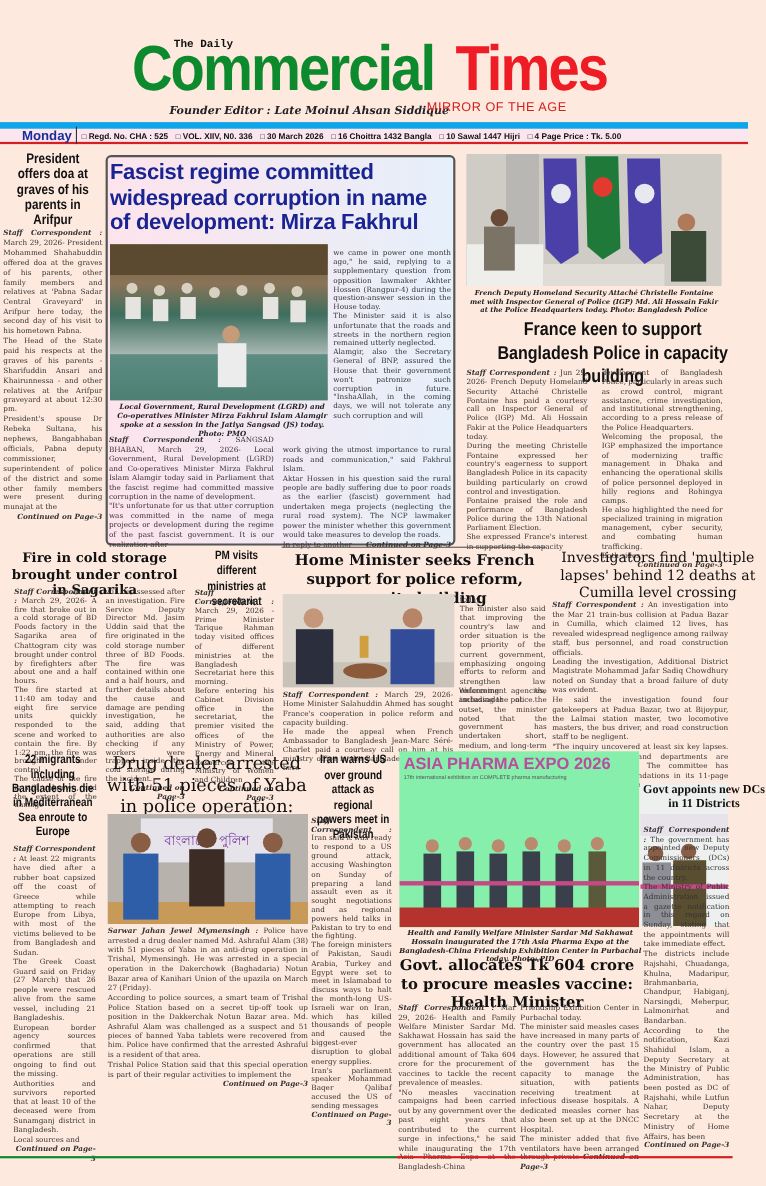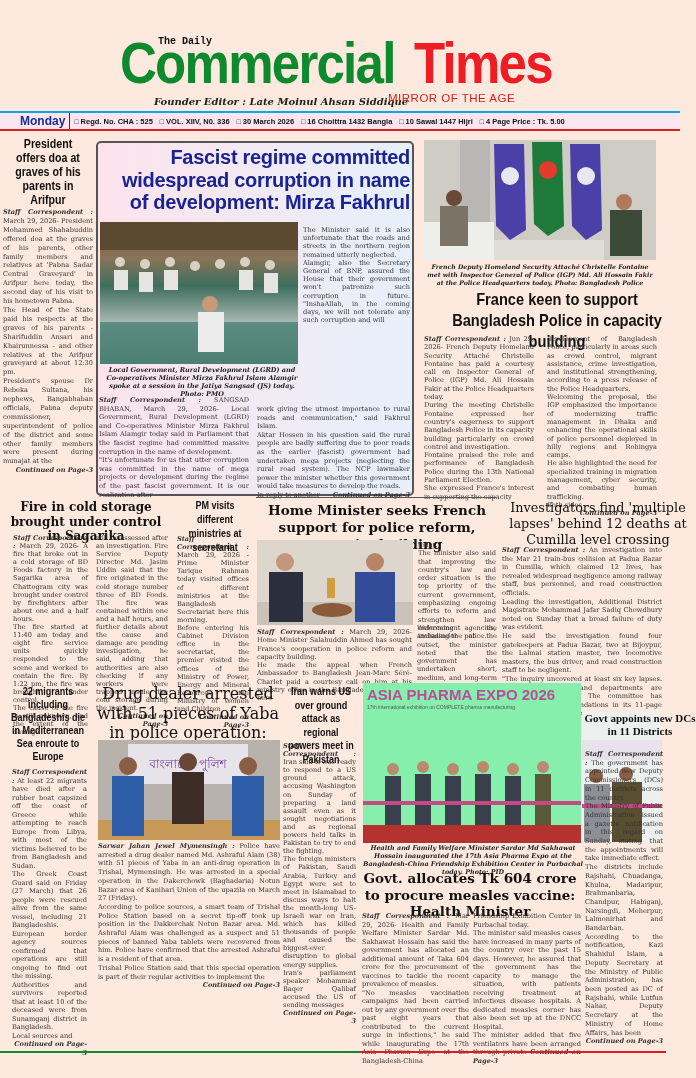--- a/index.html
+++ b/index.html
@@ -5,32 +5,32 @@
 *{box-sizing:border-box;margin:0;padding:0}
 html,body{width:696px;height:1078px;overflow:hidden}
 body{background:#fde9de;font-family:"DejaVu Serif","Liberation Serif",serif;color:#222;position:relative}
 .abs{position:absolute}
 .masthead{left:0;top:0;width:696px;height:120px}
 .md-daily{left:158px;top:36px;font-family:Liberation Mono, monospace;font-weight:bold;font-size:10px;color:#111}
 .md-commercial{left:120px;top:34px;font-family:"Liberation Sans",sans-serif;font-weight:bold;font-size:58px;color:#0e8a2e;letter-spacing:-2px;transform:scaleX(0.88);transform-origin:left top;line-height:1}
 .md-times{left:414px;top:34px;font-family:"Liberation Sans",sans-serif;font-weight:bold;font-size:58px;color:#ee1c24;letter-spacing:-2px;transform:scaleX(0.88);transform-origin:left top;line-height:1}
 .md-founder{left:154px;top:96px;font-style:italic;font-weight:bold;font-size:10px;color:#222}
 .md-mirror{left:388px;top:92px;font-family:"Liberation Sans",sans-serif;font-weight:normal;font-size:11.5px;color:#d42020;letter-spacing:0.5px}
-.infobar{left:0;top:111px;width:680px;height:20px;background:#fbe5ef;border-top:2px solid #0ea5e9;border-bottom:2px solid #d42020;display:flex;align-items:center;font-family:"Liberation Sans",sans-serif;font-size:7.5px;font-weight:bold;color:#111}
+.infobar{left:0;top:111px;width:680px;height:20px;background:#fbe5ef;border-top:6px solid #0ea5e9;border-bottom:2px solid #d42020;display:flex;align-items:center;font-family:"Liberation Sans",sans-serif;font-size:7.5px;font-weight:bold;color:#111}
 .infobar .day{font-size:12px;color:#1a2d9c;padding:0 4px 0 20px;border-right:1px solid #333;height:16px;line-height:16px;margin-right:4px}
 .infobar .it{margin-right:7px;white-space:nowrap}
 .infobar .it::before{content:"\25A1";font-size:7px;margin-right:2px;font-weight:normal}
 .col-text{font-size:6.6px;line-height:8.2px;text-align:justify;color:#333}
 .col-text p{margin:0}
 .byline{font-style:italic;font-weight:bold}
 .cont{font-style:italic;font-weight:bold;display:block;text-align:right}
 .hl{font-family:"DejaVu Serif",serif;font-weight:bold;color:#111;text-align:center}
 .hl-cond{font-family:"Liberation Sans",sans-serif;font-weight:bold;transform:scaleX(0.82);transform-origin:center}
 .lead-box{left:96px;top:141px;width:318px;height:355px;border:2px solid #555;border-radius:5px;background:linear-gradient(90deg,#fde3ec,#e6f0fb);overflow:hidden}
-.lead-hl{left:100px;top:146px;width:310px;font-family:"Liberation Sans",sans-serif;font-weight:bold;font-size:20px;line-height:22.5px;color:#1a2392;text-align:right;letter-spacing:-0.3px}
+.lead-hl{left:100px;top:146px;width:310px;font-family:"Liberation Sans",sans-serif;font-weight:bold;font-size:20px;line-height:22.5px;color:#1a2392;text-align:left;letter-spacing:-0.3px}
 .photo{background:#7a8a84;overflow:hidden}
 .caption{font-style:italic;font-weight:bold;font-size:6.5px;line-height:8px;text-align:center;color:#222}
 </style>
 </head>
 <body>
 
 <div class="abs masthead">
   <div class="abs md-daily">The Daily</div>
   <div class="abs md-commercial">Commercial</div>
   <div class="abs md-times">Times</div>
@@ -78,20 +78,21 @@
         <rect x="64" y="48" width="14" height="20"></rect>
         <rect x="139" y="48" width="14" height="20"></rect>
         <rect x="164" y="51" width="14" height="20"></rect>
       </g>
     <rect x="0" y="100" width="198" height="42" fill="#3f7a6e" opacity="0.7"></rect>
     <circle cx="110" cy="82" r="8" fill="#c79a78"></circle>
       <rect x="98" y="90" width="26" height="40" fill="#ececec"></rect>
   </svg>
 </div>
 <div class="abs col-text" style="left:303px;top:226px;width:107px;line-height:8.2px">
+  <p>we came in power one month ago," he said, replying to a supplementary question from opposition lawmaker Akhter Hossen (Rangpur-4) during the question-answer session in the House today.</p>
   <p>The Minister said it is also unfortunate that the roads and streets in the northern region remained utterly neglected.</p>
   <p>Alamgir, also the Secretary General of BNP, assured the House that their government won't patronize such corruption in future. "InshaAllah, in the coming days, we will not tolerate any such corruption and will</p>
 </div>
 <div class="abs caption" style="left:103px;top:366px;width:198px">Local Government, Rural Development (LGRD) and Co-operatives Minister Mirza Fakhrul Islam Alamgir spoke at a session in the Jatiya Sangsad (JS) today. Photo: PMO</div>
 <div class="abs col-text" style="left:99px;top:396px;width:150px;line-height:8.6px">
   <p><span class="byline">Staff Correspondent :</span> <span>SANGSAD BHABAN, March 29, 2026- Local Government, Rural Development (LGRD) and Co-operatives Minister Mirza Fakhrul Islam Alamgir today said in Parliament that the fascist regime had committed massive corruption in the name of development.</span></p>
   <p>"It's unfortunate for us that utter corruption was committed in the name of mega projects or development during the regime of the past fascist government. It is our realization after</p>
 </div>
 <div class="abs col-text" style="left:257px;top:405px;width:153px;line-height:8.6px">
   <p>work giving the utmost importance to rural roads and communication," said Fakhrul Islam.</p>

